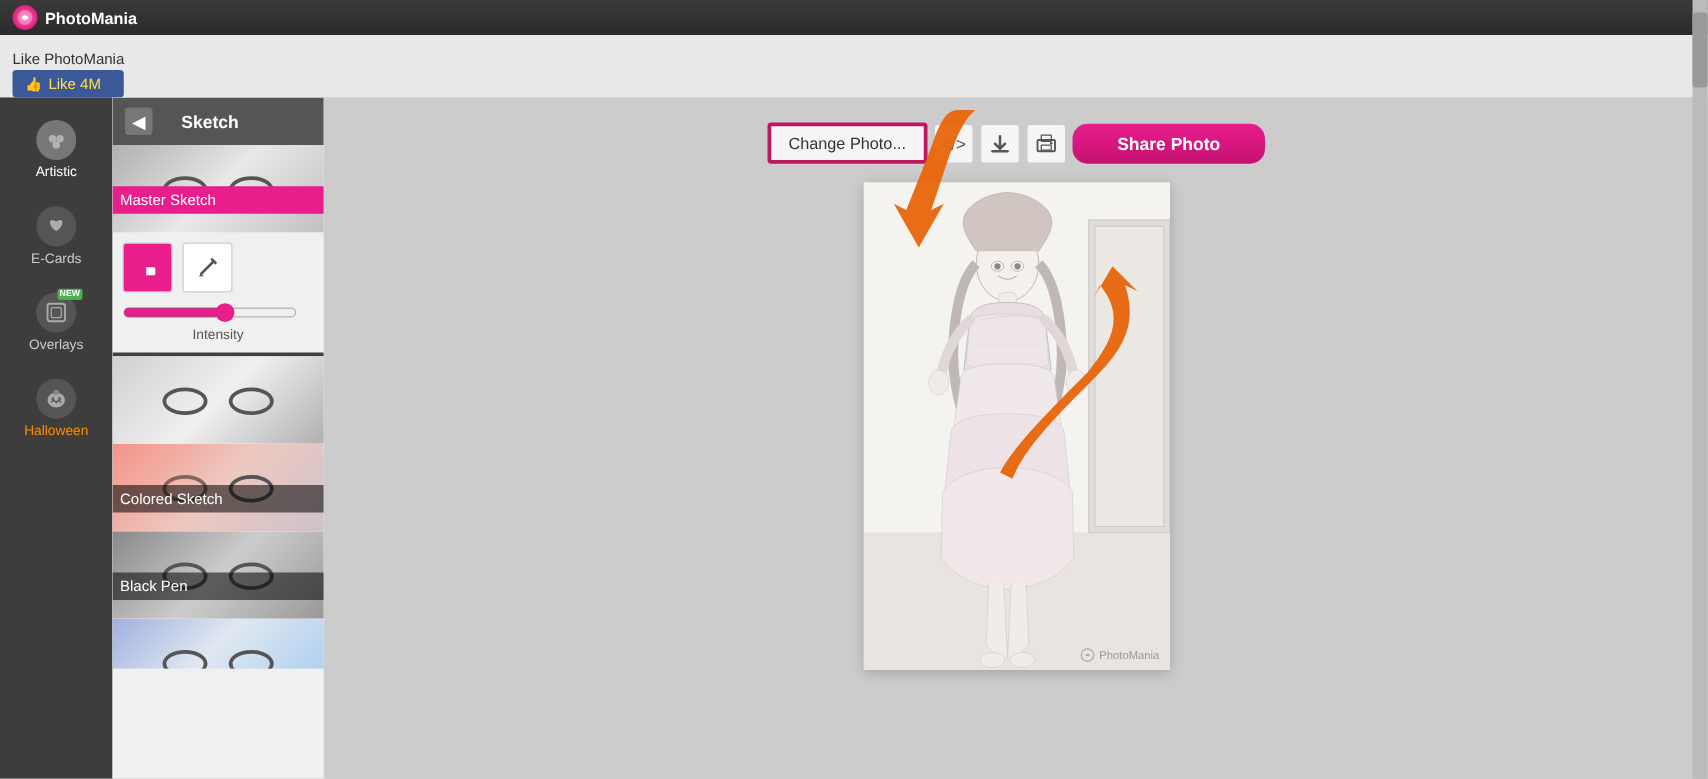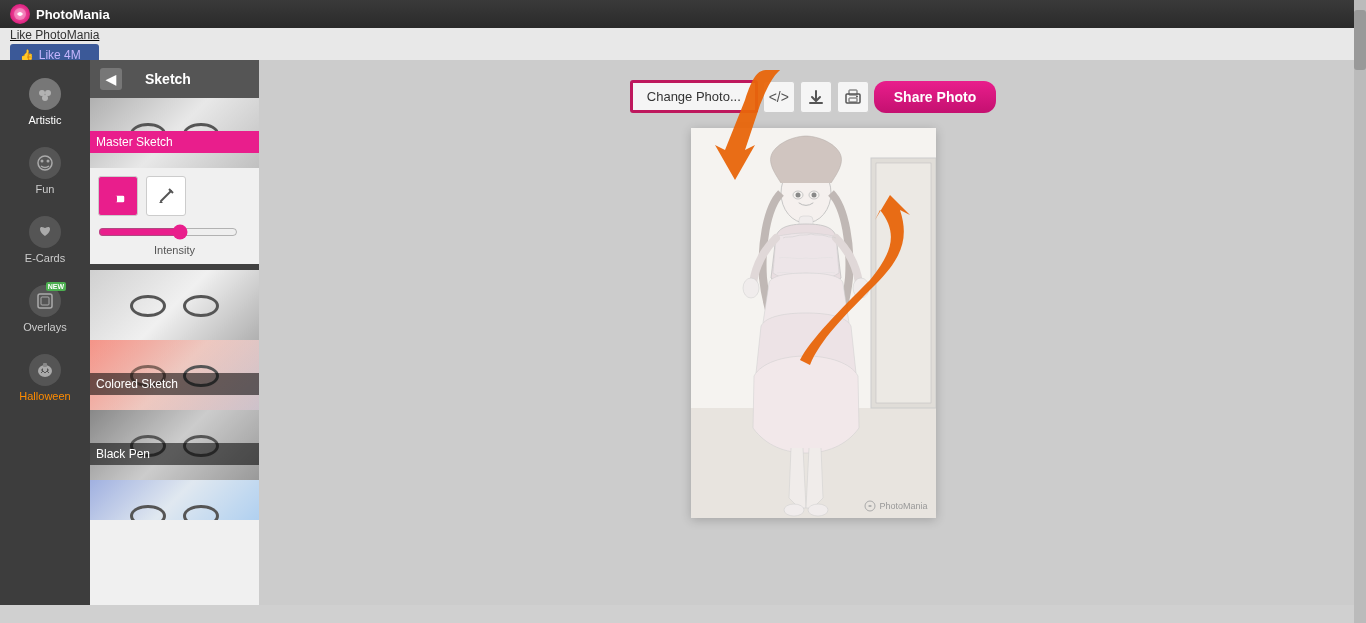--- a/index.html
+++ b/index.html
@@ -25,37 +25,36 @@
       display: inline-flex; align-items: center; justify-content: center;
     }
     #app-title {
       color: #fff;
       font-size: 13px;
       font-weight: bold;
     }
 
     
     #sub-bar {
-      height: 32px;
+      height: 50px;
       background: #e8e8e8;
       display: flex;
-      align-items: flex-start;
+      align-items: flex-end;
       padding: 0 10px;
       gap: 10px;
-      text-decoration: underline;
     }
     #like-text {
       font-size: 12px;
       color: #333;
       display: block;
       margin-bottom: 2px;
     }
     #fb-like-btn {
       background: #3b5998;
-      color: #c4b5fd;
+      color: #fde047;
       border: none;
       border-radius: 3px;
       padding: 4px 10px;
       font-size: 12px;
       cursor: pointer;
       display: flex;
       align-items: center;
       gap: 5px;
     }
     #fb-like-btn::before {
@@ -134,21 +133,21 @@
     #filter-title {
       color: #fff;
       font-size: 14px;
       font-weight: bold;
       margin-left: 15px;
     }
 
     
     #filter-controls {
       padding: 8px;
-      border-bottom: 6px solid #404040;
+      border-bottom: 3px solid #404040;
     }
 
     
     .brush-row {
       display: flex;
       gap: 8px;
       align-items: center;
       margin-bottom: 8px;
     }
     .brush-icon {
@@ -270,21 +269,21 @@
       cursor: pointer;
       border-radius: 3px;
       display: flex; align-items: center; justify-content: center;
       font-size: 14px;
       color: #555;
     }
     #share-photo-btn {
       background: linear-gradient(to bottom, #e91e8c, #c41070);
       color: #fff;
       border: none;
-      padding: 8px 20px;
+      padding: 8px 36px;
       font-size: 14px;
       font-weight: bold;
       cursor: pointer;
       border-radius: 12px;
     }
 
     
     #photo-container {
       background: #fff;
       padding: 0;
@@ -366,31 +365,20 @@
   <div id="sidebar">
     <div class="sidebar-item active">
       <div class="icon-circle">
         <svg width="20" height="20" viewBox="0 0 20 20">
           <circle cx="7" cy="9" r="3" fill="#ccc" opacity="0.7"></circle>
           <circle cx="13" cy="9" r="3" fill="#ccc" opacity="0.7"></circle>
           <circle cx="10" cy="14" r="3" fill="#ccc" opacity="0.7"></circle>
         </svg>
       </div>
       <span>Artistic</span>
-    </div>
-    <div class="sidebar-item">
-      <div class="icon-circle">
-        <svg width="20" height="20" viewBox="0 0 20 20">
-          <circle cx="10" cy="10" r="7" fill="none" stroke="#aaa" stroke-width="1.5"></circle>
-          <circle cx="7" cy="8" r="1.5" fill="#aaa"></circle>
-          <circle cx="13" cy="8" r="1.5" fill="#aaa"></circle>
-          <path d="M6 13 Q10 16 14 13" fill="none" stroke="#aaa" stroke-width="1.5"></path>
-        </svg>
-      </div>
-      <span>Fun</span>
     </div>
     <div class="sidebar-item">
       <div class="icon-circle">
         <svg width="20" height="20" viewBox="0 0 20 20">
           <path d="M10 6 C10 6 5 3 5 7 C5 11 10 14 10 14 C10 14 15 11 15 7 C15 3 10 6 10 6Z" fill="#aaa"></path>
         </svg>
       </div>
       <span>E-Cards</span>
     </div>
     <div class="sidebar-item" style="position:relative;">

